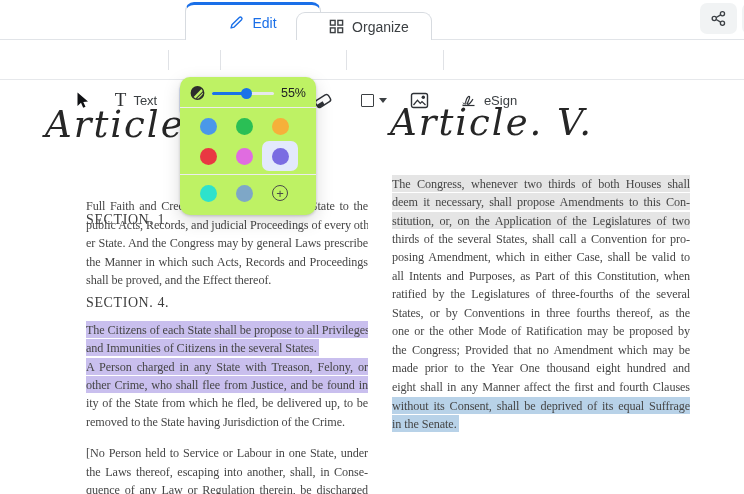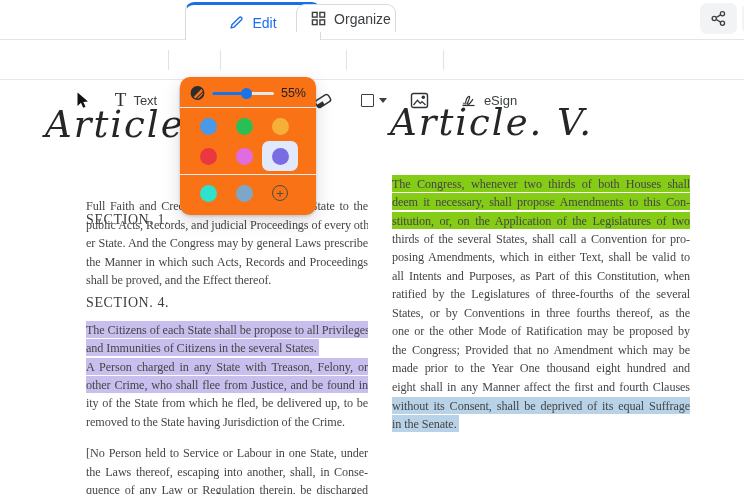--- a/index.html
+++ b/index.html
@@ -12,21 +12,21 @@
   
   .header { position:absolute; left:0; top:0; width:744px; height:40px; background:#fff; z-index:5; }
   .header-border { position:absolute; left:0; top:39px; width:744px; height:1px; background:#e1e4e8; }
   .tab {
     position:absolute; display:flex; align-items:center; justify-content:center; gap:8px;
     background:#fff; border:1px solid #d7dbe0; border-bottom:none;
     border-radius:9px 9px 0 0; z-index:6; cursor:pointer;
   }
   .tab-edit { left:185px; top:2px; width:136px; height:38px; border-top:3px solid #1a6fe8; }
   .tab-edit .tab-label { color:#1a6fe8; font-size:14px; font-weight:500; }
-  .tab-organize { left:296px; top:4px; width:100px; height:28px;padding-left:10px; }
+  .tab-organize { left:296px; top:12px; width:136px; height:28px;padding-left:10px; }
   .tab-organize .tab-label { color:#3c4043; font-size:14px; }
   .iconbtn {
     position:absolute; background:#f1f3f4; border-radius:7px;
     display:flex; align-items:center; justify-content:center; cursor:pointer; z-index:6;
   }
   .share-btn { left:700px; top:3px; width:37px; height:31px; }
   .more-btn { left:742px; top:3px; width:30px; height:31px; }
 
   
   .toolbar { position:absolute; left:0; top:40px; width:744px; height:40px; background:#fff; border-bottom:1px solid #e6e8eb; z-index:4; }
@@ -60,26 +60,26 @@
   }
   .col-block { position:absolute; }
   .line {
     font-family:"Liberation Serif", serif; font-size:12.2px; letter-spacing:-0.1px;
     color:#464646; line-height:18.5px; height:18.5px; white-space:nowrap; overflow:hidden;
     text-align:justify;
   }
   .line.just { text-align-last:justify; }
   .hl { padding:1.5px 2px; margin:-1.5px -2px; }
   .hl-purple { background:#c9bfee; }
-  .hl-orange { background:#84cc16; }
+  .hl-orange { background:#e5e5e5; }
   .hl-blue   { background:#b8d2e8; }
 
   
   .popup {
-    position:absolute; left:180px; top:77px; width:136px; height:138px; background:#f97316;
+    position:absolute; left:180px; top:77px; width:136px; height:138px; background:#bef264;
     border-radius:10px; box-shadow:0 1px 3px rgba(0,0,0,.18), 0 6px 18px rgba(0,0,0,.15);
     z-index:20;
   }
   .popup-opacity-row { display:flex; align-items:center; gap:7px; padding:8px 10px 6px 10px; }
   .slider { position:relative; width:66px; height:12px; cursor:pointer; }
   .slider-track { position:absolute; left:0; top:4.5px; width:100%; height:3px; border-radius:2px; background:#e6e8ec; }
   .slider-fill { position:absolute; left:0; top:4.5px; height:3px; border-radius:2px; background:#1a73e8; }
   .slider-knob { position:absolute; top:0.5px; width:11px; height:11px; border-radius:50%; background:#1a73e8; margin-left:-5px; }
   .opacity-label { font-size:12.5px; color:#202124; }
   .popup-divider { height:1px; background:#ececee; }
@@ -130,21 +130,21 @@
         <div class="line just"><span>the Laws thereof, escaping into another, shall, in Conse-</span></div>
         <div class="line just"><span>quence of any Law or Regulation therein, be discharged</span></div>
       </div>
 
     <div class="script-heading" style="left:390px; top:21px;">Article. V.</div>
     <div class="col-block" style="left:392px; top:94px; width:298px;">
         <div class="line just"><span class="hl hl-orange">The Congress, whenever two thirds of both Houses shall</span></div>
         <div class="line just"><span class="hl hl-orange">deem it necessary, shall propose Amendments to this Con-</span></div>
         <div class="line just"><span class="hl hl-orange">stitution, or, on the Application of the Legislatures of two</span></div>
         <div class="line just"><span>thirds of the several States, shall call a Convention for pro-</span></div>
-        <div class="line just"><span>posing Amendments, which in either Text, shall be valid to</span></div>
+        <div class="line just"><span>posing Amendment, which in either Case, shall be valid to</span></div>
         <div class="line just"><span>all Intents and Purposes, as Part of this Constitution, when</span></div>
         <div class="line just"><span>ratified by the Legislatures of three-fourths of the several</span></div>
         <div class="line just"><span>States, or by Conventions in three fourths thereof, as the</span></div>
         <div class="line just"><span>one or the other Mode of Ratification may be proposed by</span></div>
         <div class="line just"><span>the Congress; Provided that no Amendment which may be</span></div>
         <div class="line just"><span>made prior to the Year One thousand eight hundred and</span></div>
         <div class="line just"><span>eight shall in any Manner affect the first and fourth Clauses</span></div>
         <div class="line just"><span class="hl hl-blue">without its Consent, shall be deprived of its equal Suffrage</span></div>
         <div class="line"><span class="hl hl-blue">in the Senate.</span></div>
       </div>

